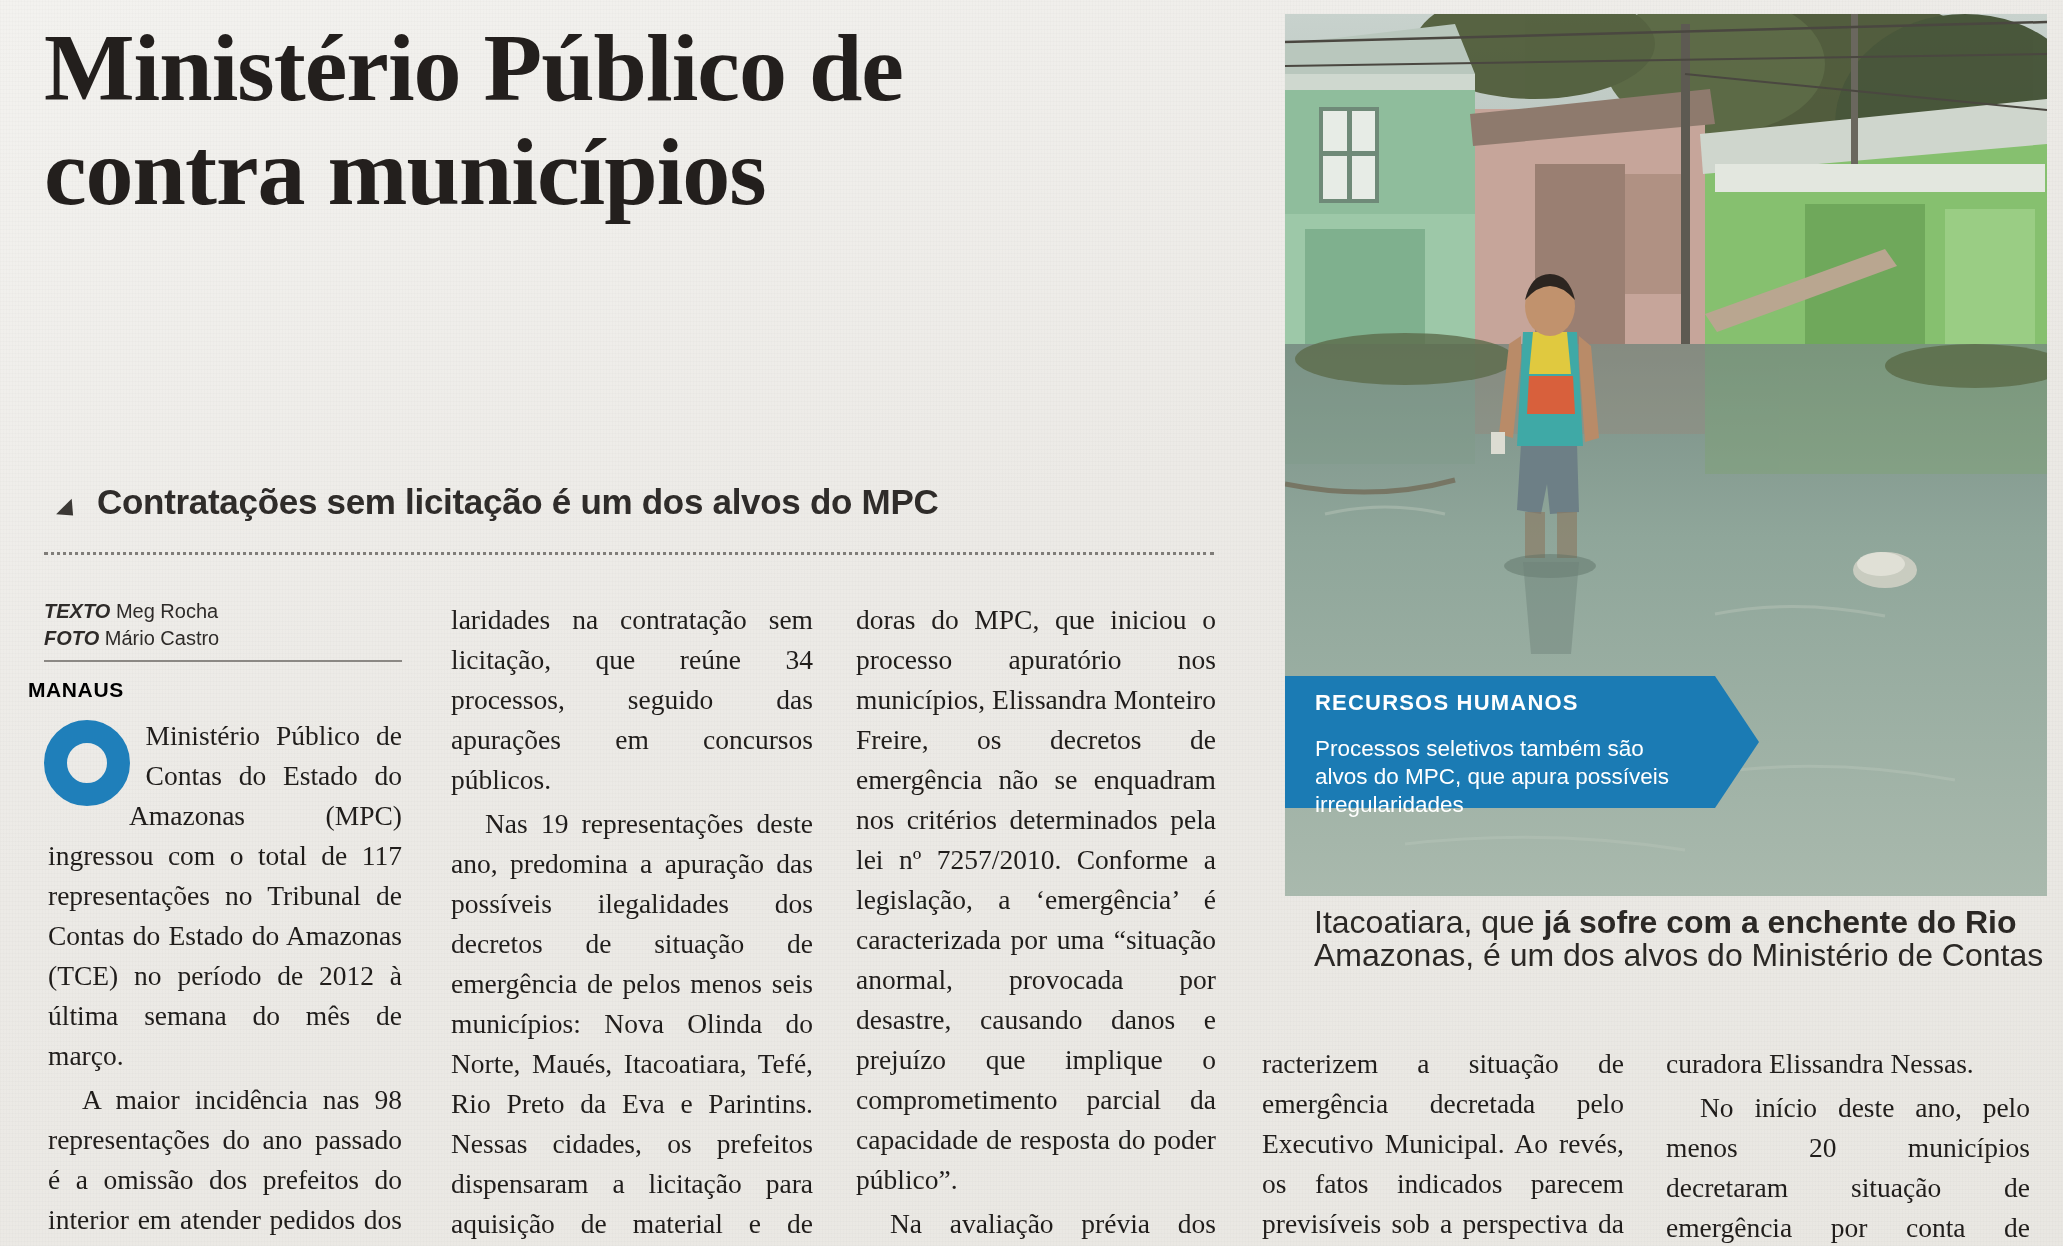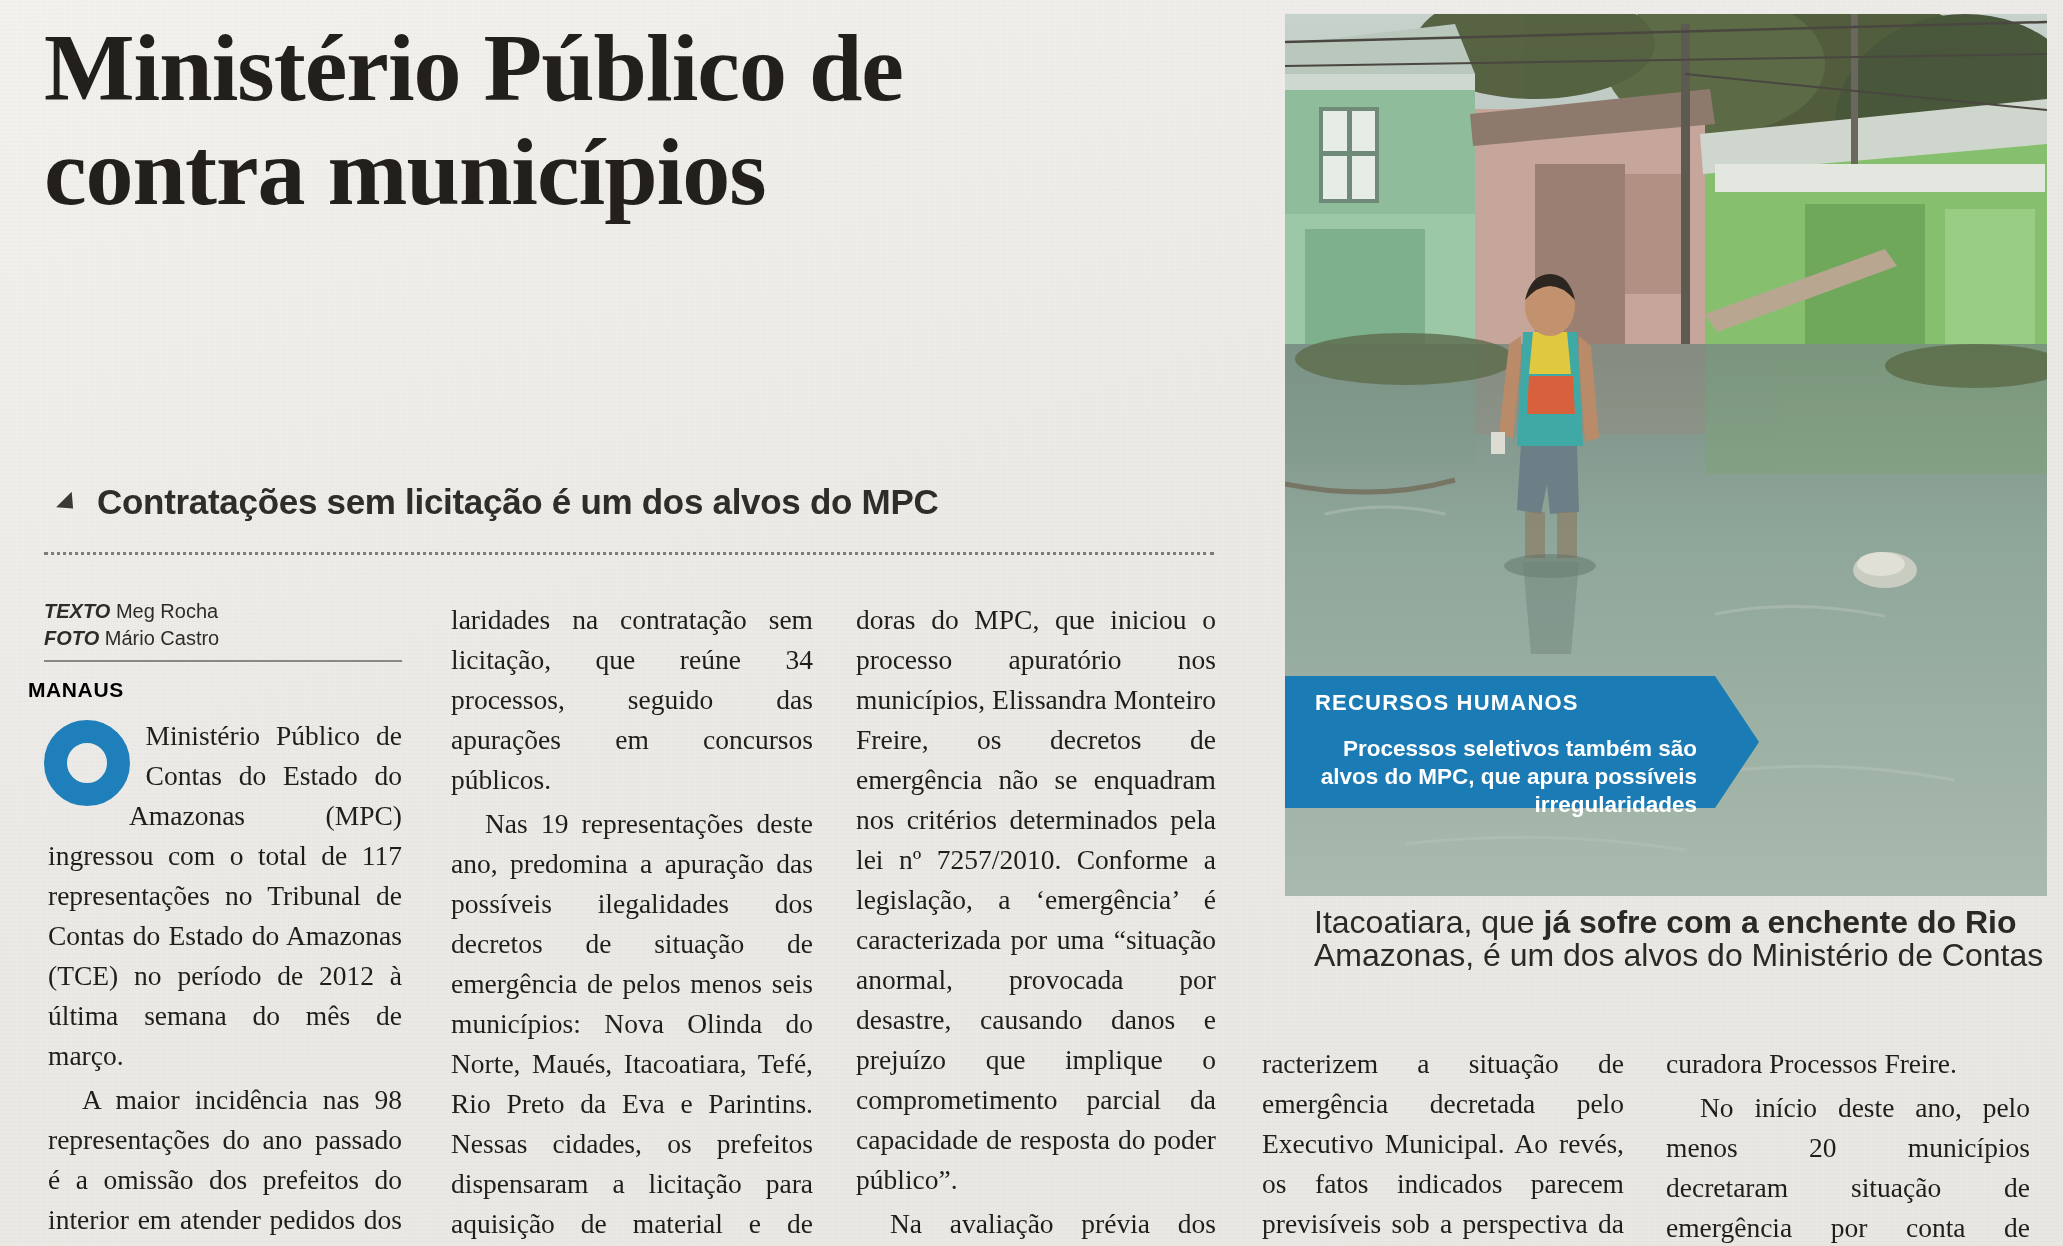--- a/index.html
+++ b/index.html
@@ -48,21 +48,21 @@
     white-space: nowrap;
   }
 
   
   .kicker-row {
     position: absolute;
     left: 62px;
     top: 482px;
     width: 1155px;
     display: flex;
-    align-items: center;
+    align-items: flex-end;
   }
   .kicker-arrow {
     width: 0;
     height: 0;
     border-left: 13px solid #3b3835;
     border-top: 11px solid transparent;
     border-bottom: 11px solid transparent;
     transform: rotate(45deg);
     margin-right: 22px;
     margin-top: 4px;
@@ -181,24 +181,23 @@
     border-bottom: 66px solid transparent;
     border-left: 44px solid #1b7bb4;
   }
   .flag-title {
     font-weight: bold;
     font-size: 22px;
     letter-spacing: 1.2px;
     margin-bottom: 19px;
   }
   .flag-body {
-    font-weight: bold;
+    font-weight: normal;
     font-size: 22.5px;
     line-height: 28px;
-    text-align: right;
   }
 
   .photo-caption {
     position: absolute;
     left: 1285px;
     top: 906px;
     width: 768px;
     font-family: "Liberation Sans", sans-serif;
     font-size: 32px;
     line-height: 33px;
@@ -253,21 +252,21 @@
   <div class="col" id="col3">
     <p>doras do MPC, que iniciou o processo apuratório nos municípios, Elissandra Monteiro Freire, os decretos de emergência não se enquadram nos critérios determinados pela lei nº 7257/2010. Conforme a legislação, a ‘emergência’ é caracterizada por uma “situação anormal, provocada por desastre, causando danos e prejuízo que implique o comprometimento parcial da capacidade de resposta do poder público”.</p>
     <p>Na avaliação prévia dos procuradores, os municípios não atendem os quesitos estipulados na lei. “Percebe-se inexistirem fatos hábeis que ca-</p>
   </div>
 
   <div class="col" id="col4">
     <p>racterizem a situação de emergência decretada pelo Executivo Municipal. Ao revés, os fatos indicados parecem previsíveis sob a perspectiva da nova gestão”, consta no parecer da pro-</p>
   </div>
 
   <div class="col" id="col5">
-    <p>curadora Processos Freire.</p>
+    <p>curadora Elissandra Nessas.</p>
     <p>No início deste ano, pelo menos 20 municípios decretaram situação de emergência por conta de inúmeros problemas nos principais serviços públicos.</p>
   </div>
 
   <div class="photo-wrap">
     <svg class="photo-svg" viewBox="0 0 762 882" preserveAspectRatio="xMidYMid slice">
       <defs>
         <linearGradient id="waterGrad" x1="0" y1="0" x2="0" y2="1">
           <stop offset="0%" stop-color="#7a8f86"></stop>
           <stop offset="35%" stop-color="#8fa69a"></stop>
           <stop offset="100%" stop-color="#a9b9ad"></stop>

